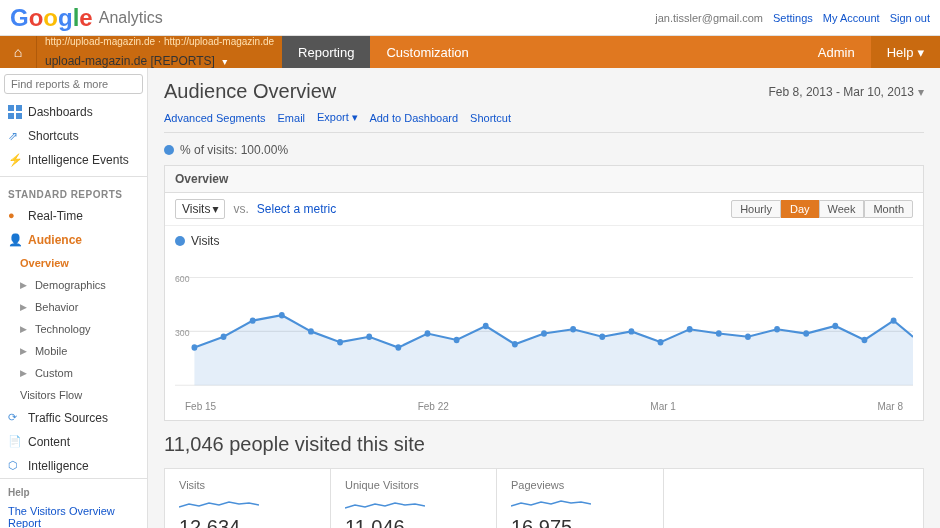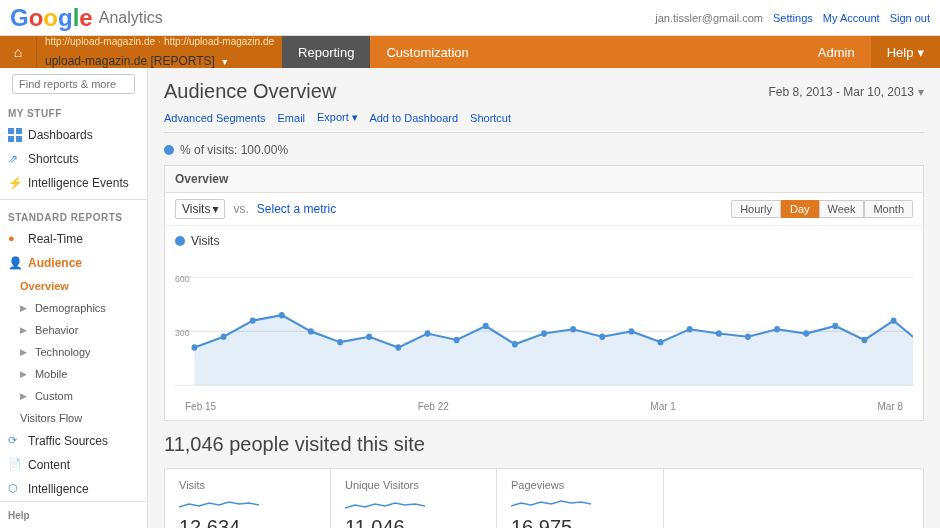--- a/index.html
+++ b/index.html
@@ -31,21 +31,21 @@
     .nav-tab.active { background: #555; }
     .nav-right { margin-left: auto; display: flex; }
     .nav-admin { background: transparent; padding: 0 16px; height: 32px; display: flex; align-items: center; color: #fff; font-size: 13px; cursor: pointer; }
     .nav-help { background: #c96a10; padding: 0 16px; height: 32px; display: flex; align-items: center; color: #fff; font-size: 13px; cursor: pointer; gap: 4px; }
 
     
     .main-layout { display: flex; height: calc(528px - 36px - 32px); }
 
     
     .sidebar { width: 148px; background: #fff; border-right: 1px solid #e0e0e0; overflow-y: auto; flex-shrink: 0; }
-    .sidebar-search { padding: 6px 12px; }
+    .sidebar-search { padding: 6px 4px; }
     .sidebar-search input { width: 100%; border: 1px solid #ccc; border-radius: 3px; padding: 3px 6px; font-size: 11px; color: #999; }
     .sidebar-section-label { padding: 8px 8px 4px 8px; font-size: 10px; font-weight: bold; color: #888; text-transform: uppercase; letter-spacing: 0.5px; }
     .sidebar-item { padding: 5px 8px; display: flex; align-items: center; gap: 6px; cursor: pointer; color: #333; font-size: 12px; }
     .sidebar-item.active { color: #e07820; font-weight: bold; }
     .sidebar-item.sub { padding-left: 20px; font-size: 11px; color: #555; }
     .sidebar-item.sub.active { color: #e07820; }
     .sidebar-icon { width: 14px; height: 14px; display: inline-block; }
     .icon-grid { display: grid; grid-template-columns: 1fr 1fr; gap: 1px; }
     .icon-grid span { width: 6px; height: 6px; background: #4a90d9; display: block; }
     .icon-bolt { color: #4a90d9; font-size: 12px; }
@@ -155,21 +155,20 @@
   </div>
 </div>
 
 <div class="main-layout">
 
   <div class="sidebar">
     <div class="sidebar-search">
       <input type="text" placeholder="Find reports &amp; more" style="">
     </div>
 
-    <div class="sidebar-section-label">MY STUFF</div>
 
     <div class="sidebar-item">
       <span class="sidebar-icon icon-grid">
         <span></span>
           <span></span>
           <span></span>
           <span></span>
       </span>
       <span>Dashboards</span>
     </div>

